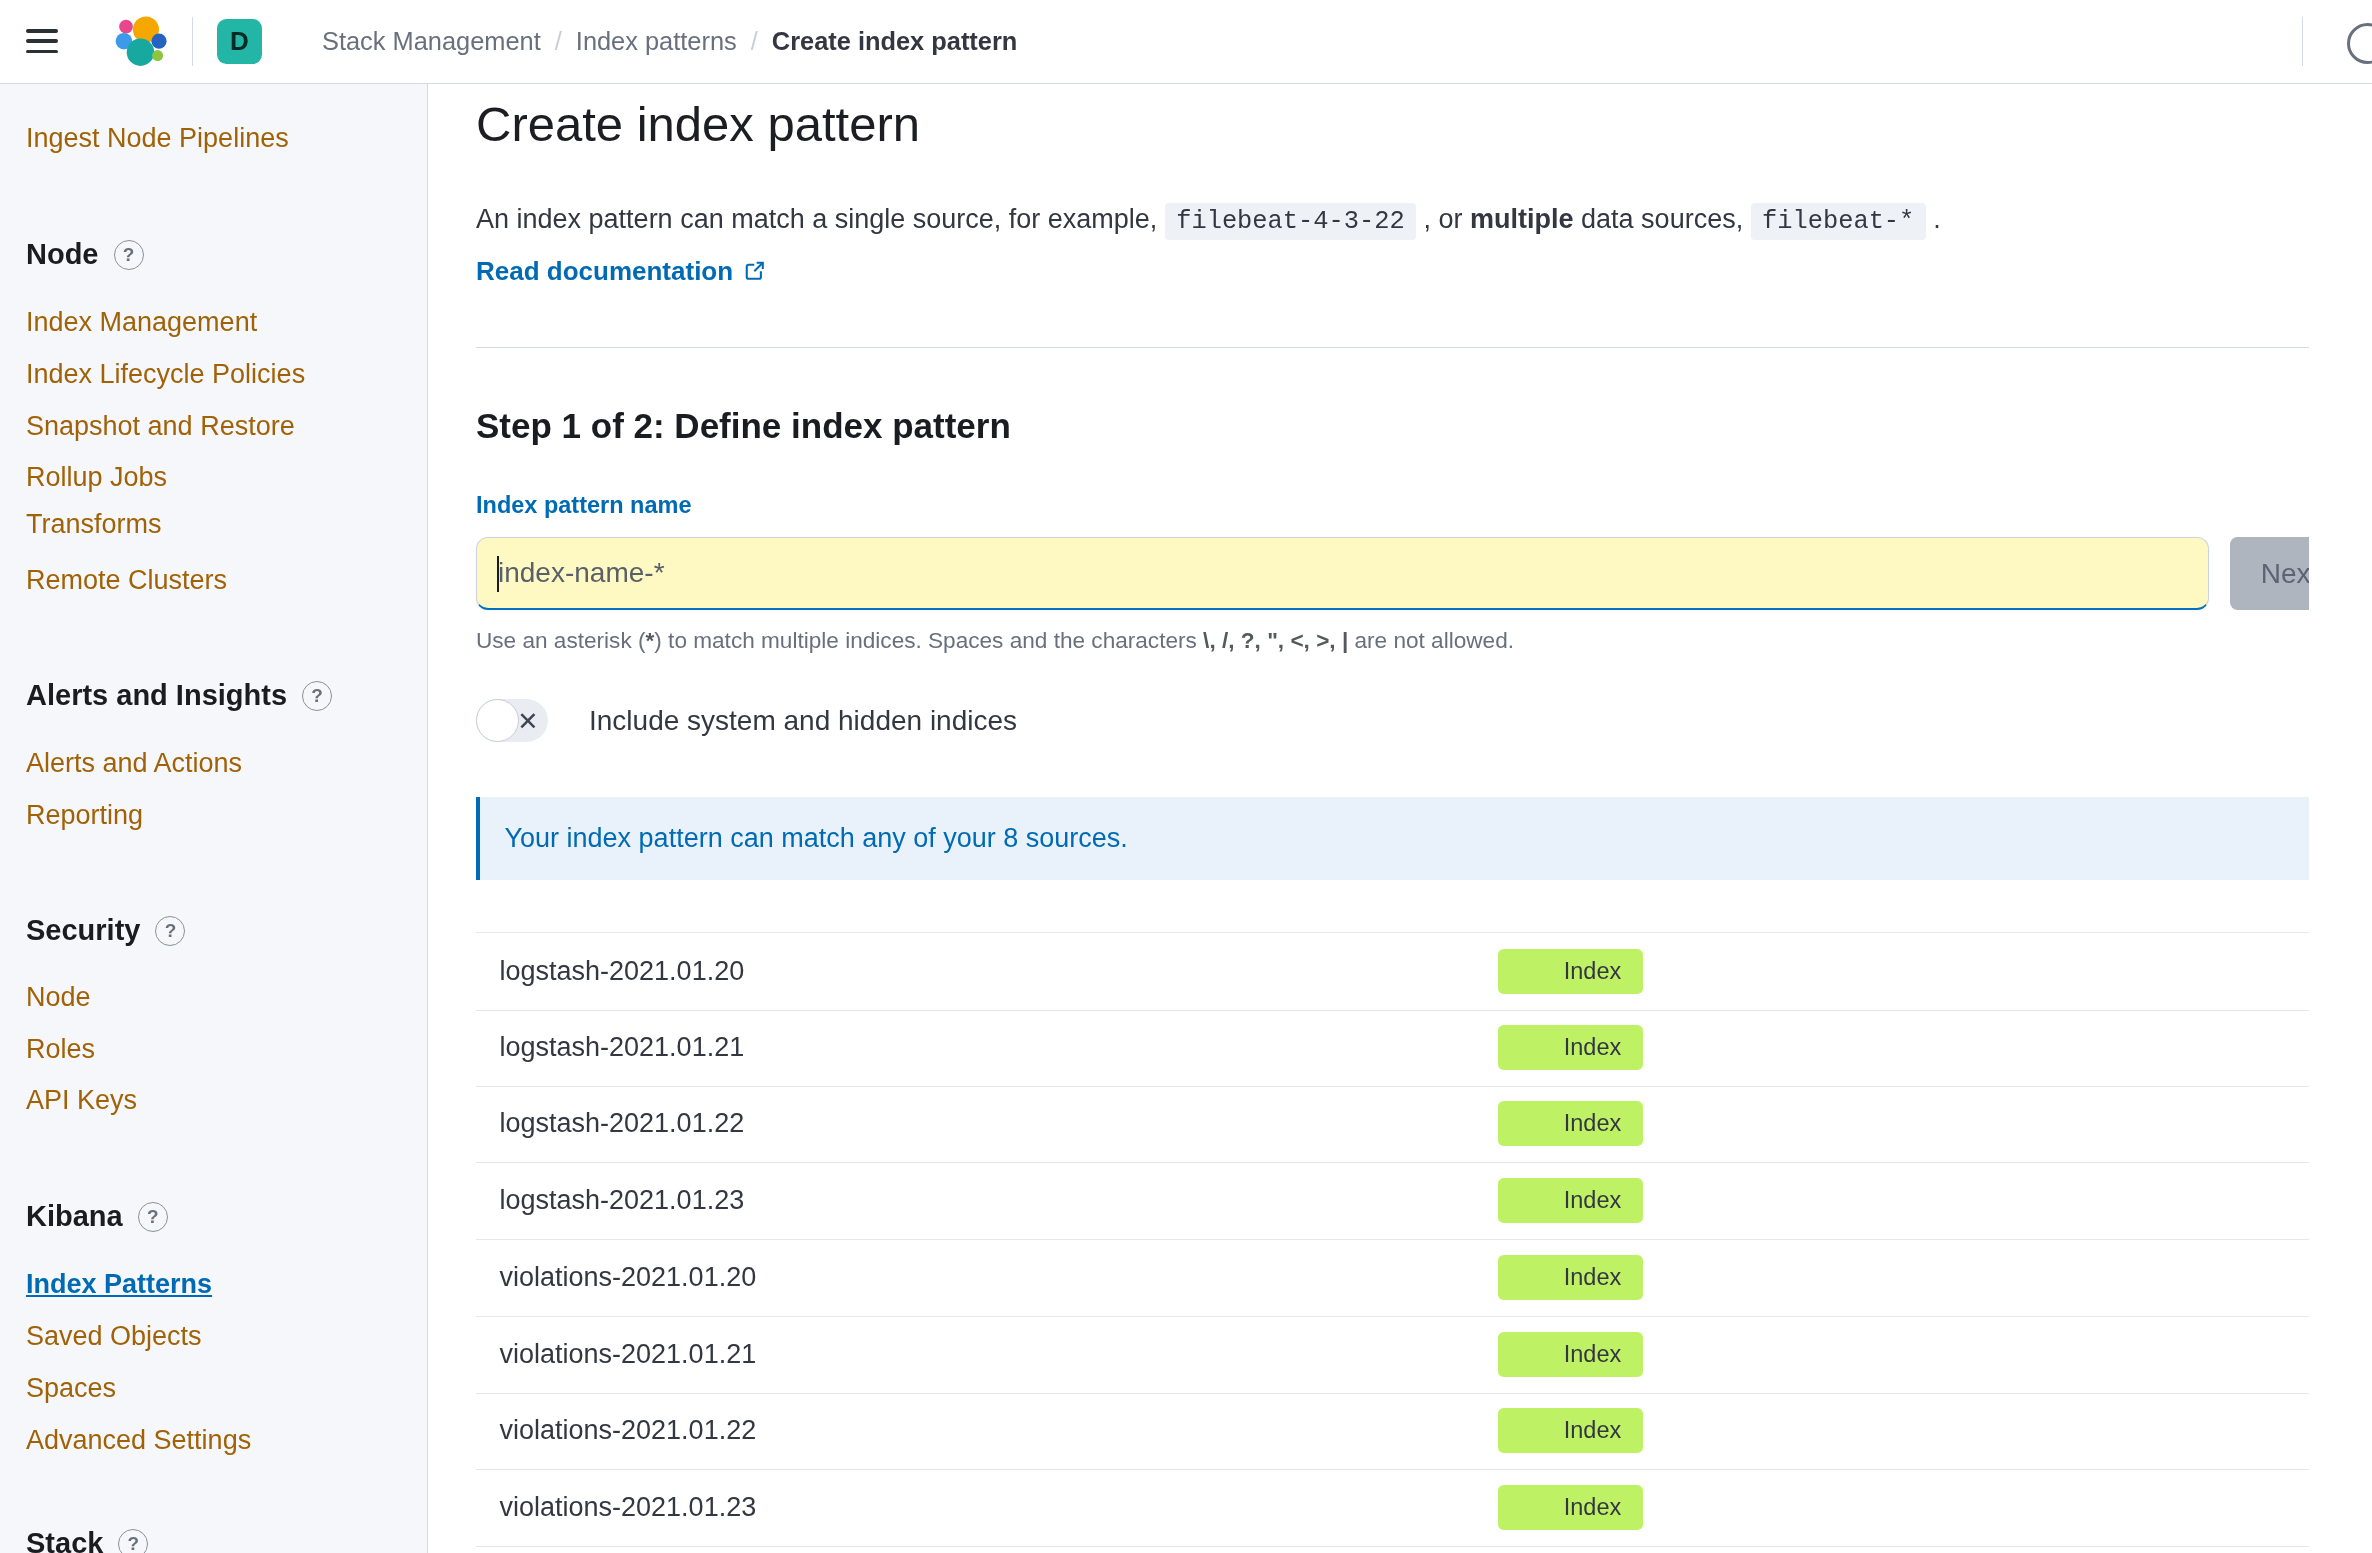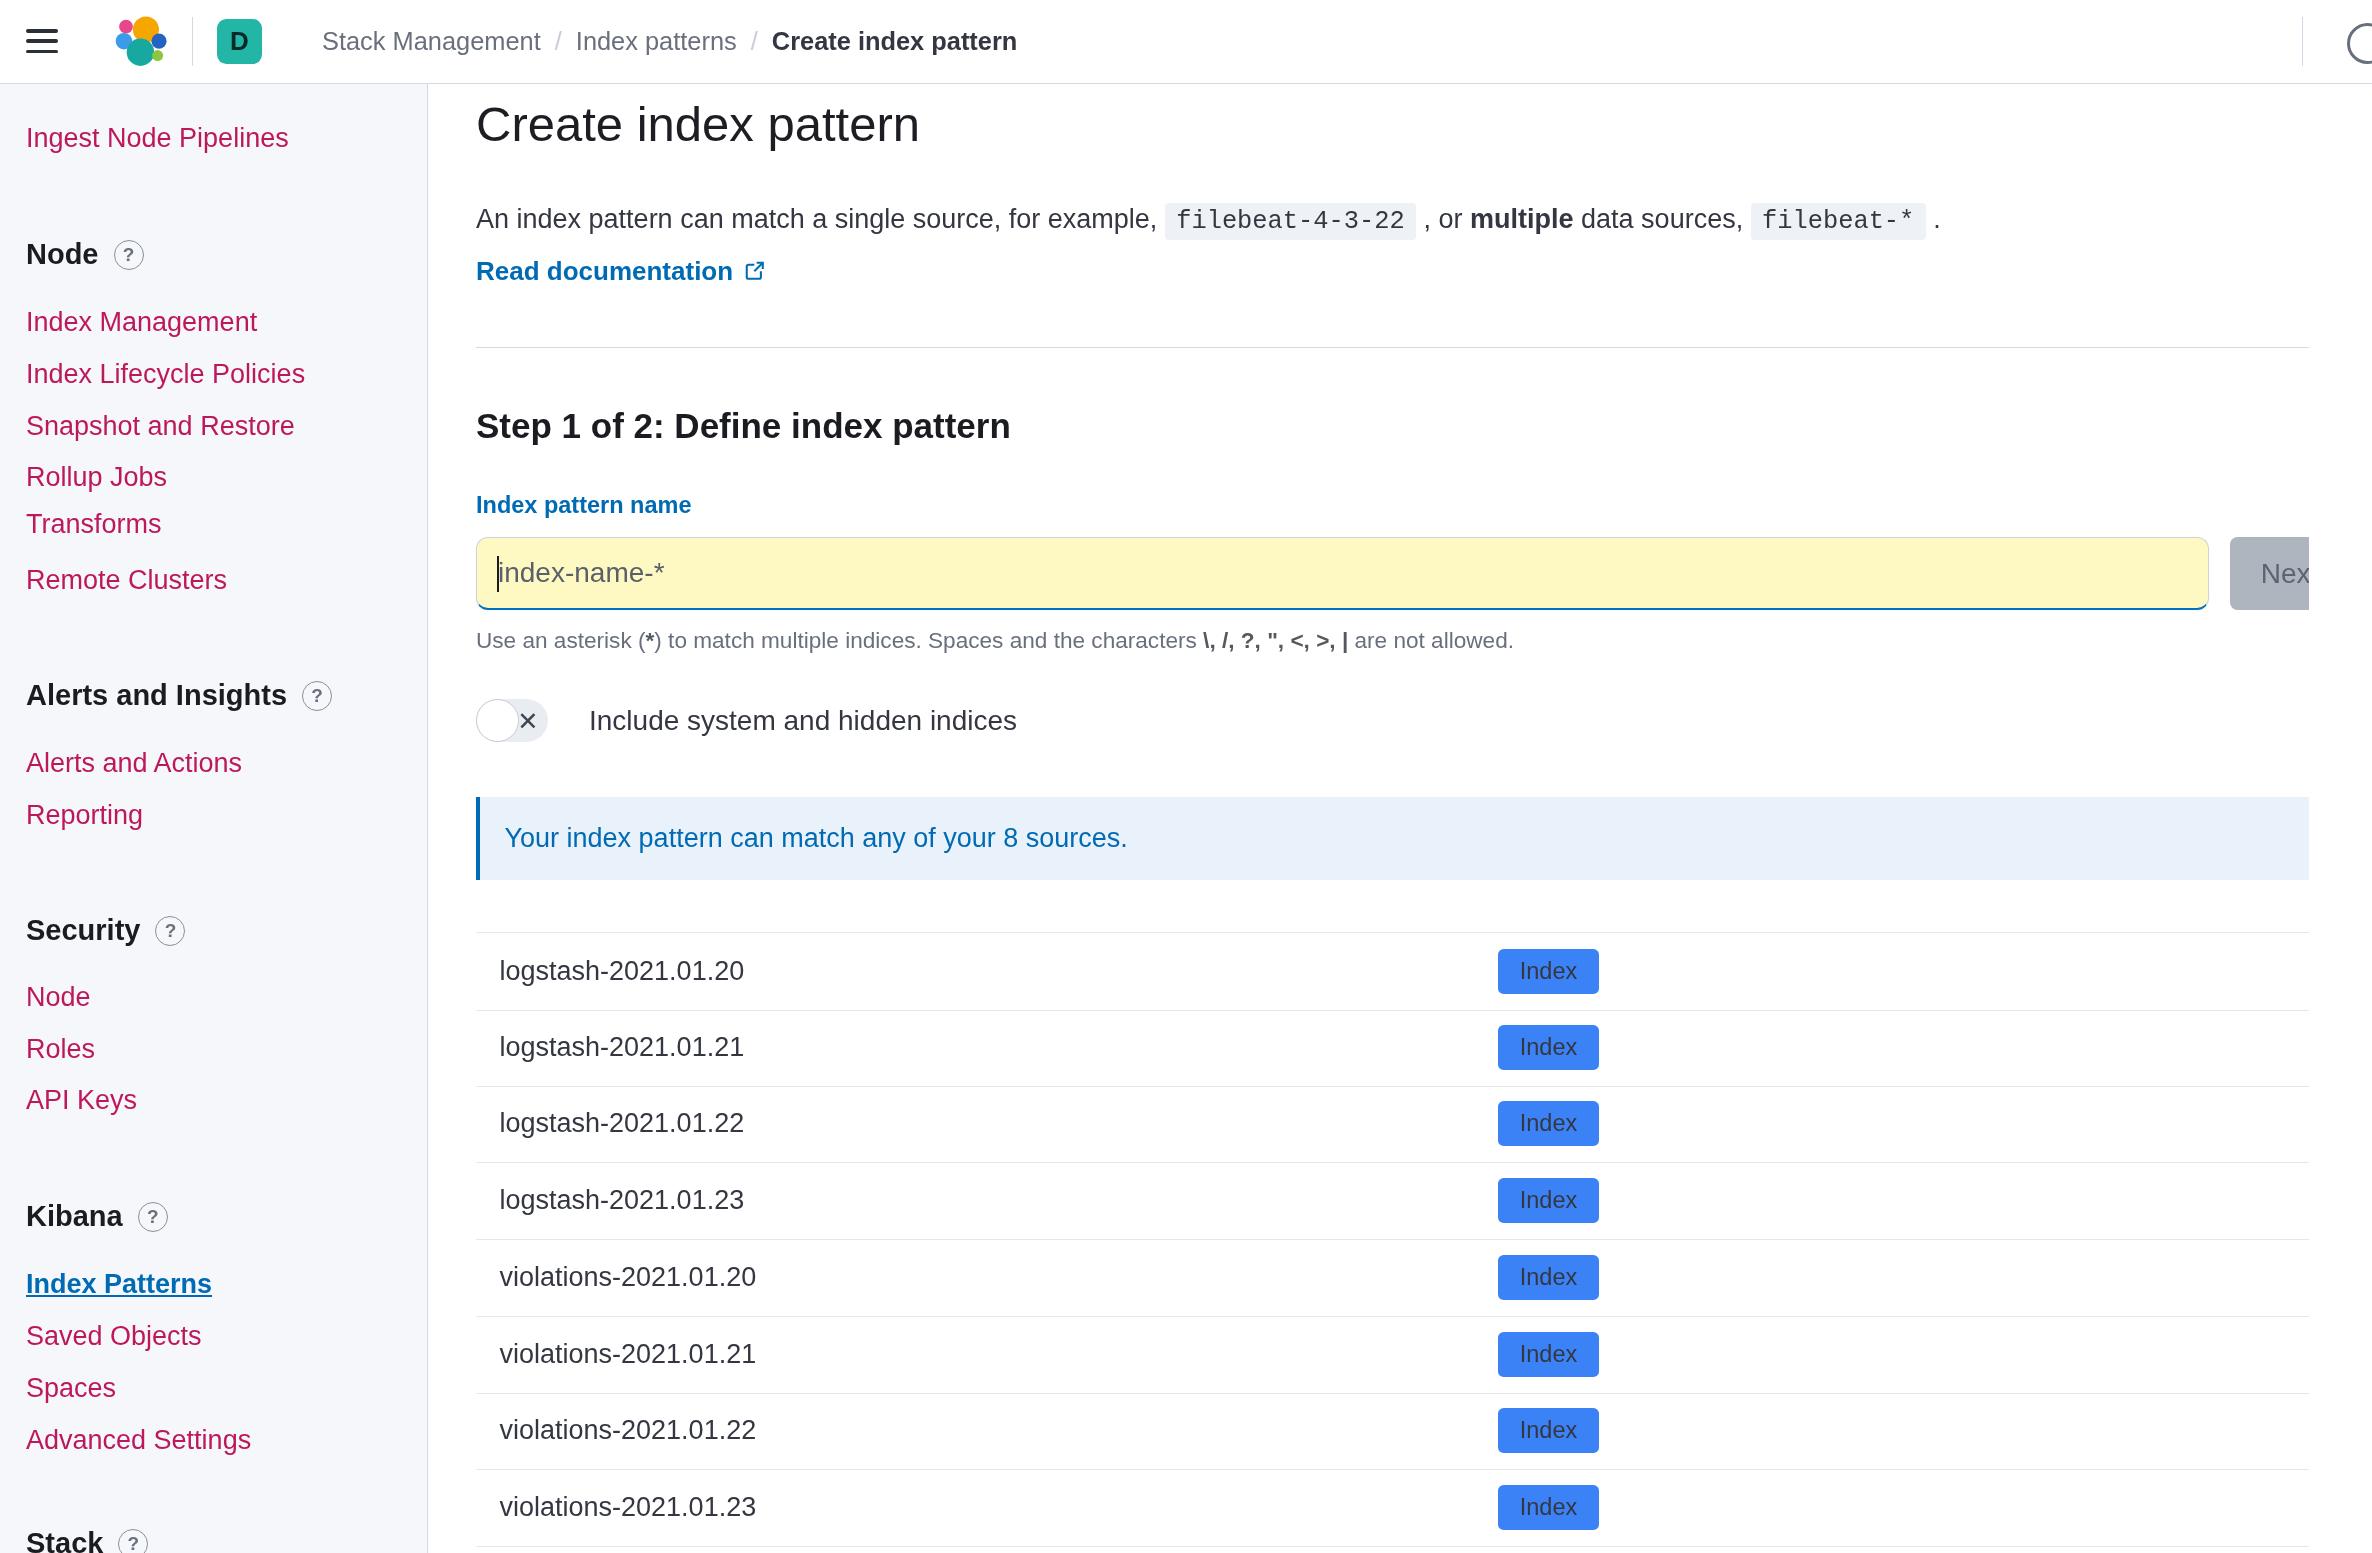--- a/index.html
+++ b/index.html
@@ -18,21 +18,21 @@
   .avatar{left:217px;top:19px;width:45px;height:45px;border-radius:9.4px;background:#23b5a5;
     display:flex;align-items:center;justify-content:center;font-weight:bold;font-size:26px;color:#062a27;}
   .crumbs{left:322px;top:0;height:83px;display:flex;align-items:center;gap:14px;font-size:25.4px;color:#69707D;}
   .crumb{cursor:pointer;}
   .crumb-sep{color:#c9cdd6;}
   .crumb-current{color:#343741;font-weight:bold;}
   .partial-circle{left:2347px;top:22.6px;width:41px;height:41px;border:3.8px solid #69707d;border-radius:50%;box-sizing:border-box;}
 
   
   .sidebar{left:0;top:84px;width:427px;height:1470px;background:#f5f7fa;border-right:0.9px solid #d3dae6;}
-  .side-item{left:26px;font-size:27px;line-height:34px;color:#be185d;cursor:pointer;white-space:nowrap;}
+  .side-item{left:26px;font-size:27px;line-height:34px;color:#a16207;cursor:pointer;white-space:nowrap;}
   .side-item.active{color:#006BB4;font-weight:bold;text-decoration:underline;}
   .side-head{left:26px;font-size:29px;line-height:41px;font-weight:bold;color:#1a1c21;display:flex;align-items:center;gap:15px;white-space:nowrap;}
   .help{width:30px;height:30px;border:1.9px solid #8a919c;border-radius:50%;box-sizing:border-box;
     display:flex;align-items:center;justify-content:center;font-size:19px;font-weight:bold;color:#69707d;cursor:pointer;flex:none;}
 
   
   .page-title{left:476px;top:94px;font-size:49px;line-height:60px;color:#1d1e24;font-weight:400;}
   .desc{left:476px;top:198px;font-size:27px;line-height:43px;white-space:nowrap;color:#343741;}
   .code-chip{font-family:"Liberation Mono",monospace;font-size:25.4px;background:#eef1f6;border-radius:3.8px;padding:3.8px 11.3px;color:#343741;}
   .docs-link{left:476px;top:256px;font-size:26px;font-weight:bold;color:#006BB4;display:flex;align-items:center;gap:9.4px;cursor:pointer;}
@@ -58,22 +58,22 @@
   .toggle-label{left:589px;top:699px;height:43px;display:flex;align-items:center;font-size:28px;color:#343741;}
 
   .callout{left:476px;top:797px;width:1833px;height:83px;box-sizing:border-box;background:#e9f1fa;
     border-left:4.7px solid #006BB4;display:flex;align-items:center;}
   .callout span{margin-left:24.5px;font-size:27px;color:#006BB4;}
 
   .table{left:476px;top:932px;width:1833px;}
   .trow{position:absolute;left:0;width:1833px;height:77px;border-bottom:0.9px solid #e4e7ee;display:flex;align-items:center;}
   .trow.first{border-top:0.9px solid #e4e7ee;}
   .trow .idx-name{margin-left:23.5px;font-size:27px;color:#343741;}
-  .badge{position:absolute;left:1022px;width:101px;height:45px;background:#3b82f6;border-radius:5.6px;
-    display:flex;align-items:center;justify-content:center;font-size:23.5px;font-weight:500;color:#343741;}
+  .badge{position:absolute;left:1022px;width:101px;height:45px;background:#bef264;border-radius:5.6px;
+    display:flex;align-items:center;justify-content:center;font-size:23.5px;font-weight:500;color:#343741;padding-left:44px;}
 </style>
 </head>
 <body>
 
 <div class="abs header"></div>
 
 <div class="abs burger" style="z-index:21;">
   <i></i>
     <i></i>
     <i></i>

